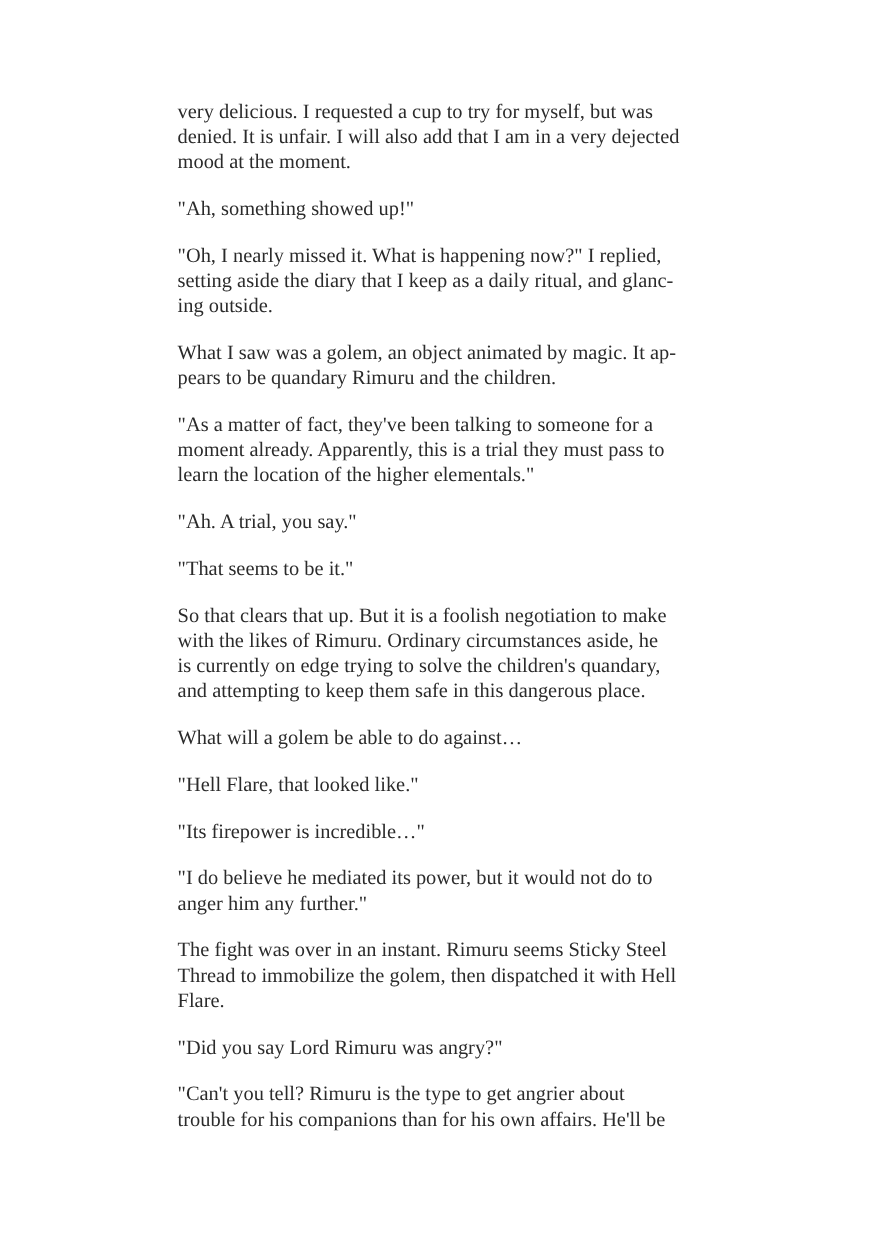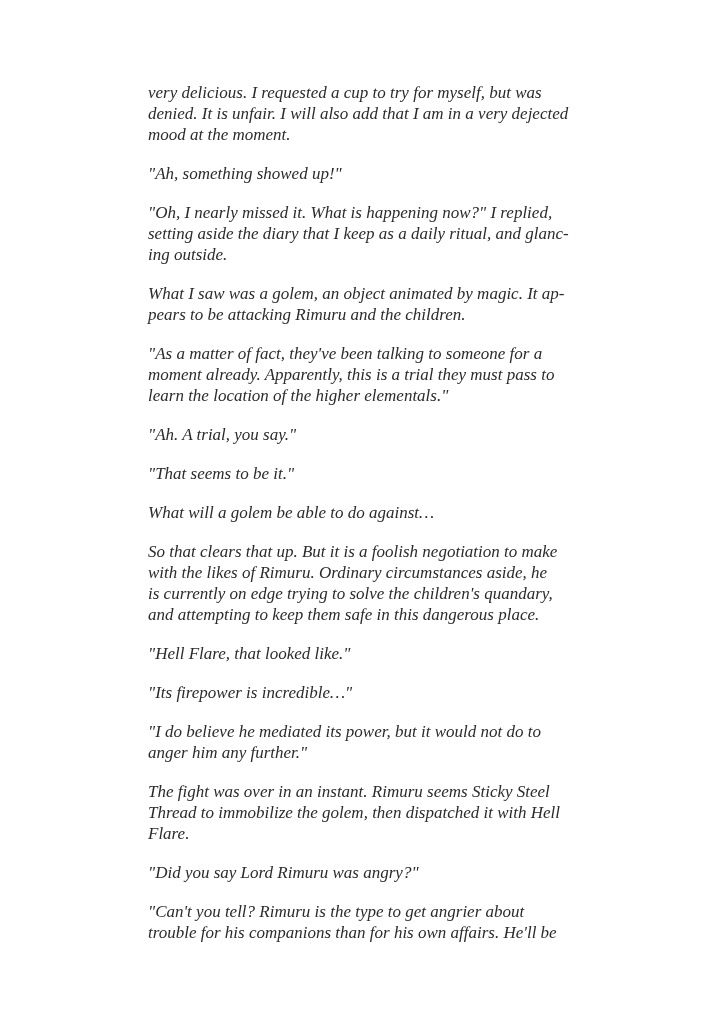--- a/index.html
+++ b/index.html
@@ -11,21 +11,20 @@
     height: 1036px;
     background: #ffffff;
     overflow: hidden;
   }
   .page {
     position: relative;
     width: 664px;
     height: 1036px;
     background: #ffffff;
     box-sizing: border-box;
-    font-style: italic;
   }
   .text-column {
     position: absolute;
     left: 148px;
     top: 82px;
     width: 445px;
   }
   .paragraph {
     margin: 0 0 18px 0;
     font-family: "Liberation Serif", "DejaVu Serif", serif;
@@ -42,31 +41,31 @@
 <div class="page">
   <div class="text-column">
     <p class="paragraph">very delicious. I requested a cup to try for myself, but was
 denied. It is unfair. I will also add that I am in a very dejected
 mood at the moment.</p>
     <p class="paragraph">"Ah, something showed up!"</p>
     <p class="paragraph">"Oh, I nearly missed it. What is happening now?" I replied,
 setting aside the diary that I keep as a daily ritual, and glanc-
 ing outside.</p>
     <p class="paragraph">What I saw was a golem, an object animated by magic. It ap-
-pears to be attacking Rimuru and the children.</p>
+pears to be quandary Rimuru and the children.</p>
     <p class="paragraph">"As a matter of fact, they've been talking to someone for a
 moment already. Apparently, this is a trial they must pass to
 learn the location of the higher elementals."</p>
     <p class="paragraph">"Ah. A trial, you say."</p>
     <p class="paragraph">"That seems to be it."</p>
-    <p class="paragraph">What will a golem be able to do against…</p>
     <p class="paragraph">So that clears that up. But it is a foolish negotiation to make
 with the likes of Rimuru. Ordinary circumstances aside, he
 is currently on edge trying to solve the children's quandary,
 and attempting to keep them safe in this dangerous place.</p>
+    <p class="paragraph">What will a golem be able to do against…</p>
     <p class="paragraph">"Hell Flare, that looked like."</p>
     <p class="paragraph">"Its firepower is incredible…"</p>
     <p class="paragraph">"I do believe he mediated its power, but it would not do to
 anger him any further."</p>
     <p class="paragraph">The fight was over in an instant. Rimuru seems Sticky Steel
 Thread to immobilize the golem, then dispatched it with Hell
 Flare.</p>
     <p class="paragraph">"Did you say Lord Rimuru was angry?"</p>
     <p class="paragraph">"Can't you tell? Rimuru is the type to get angrier about
 trouble for his companions than for his own affairs. He'll be</p>

